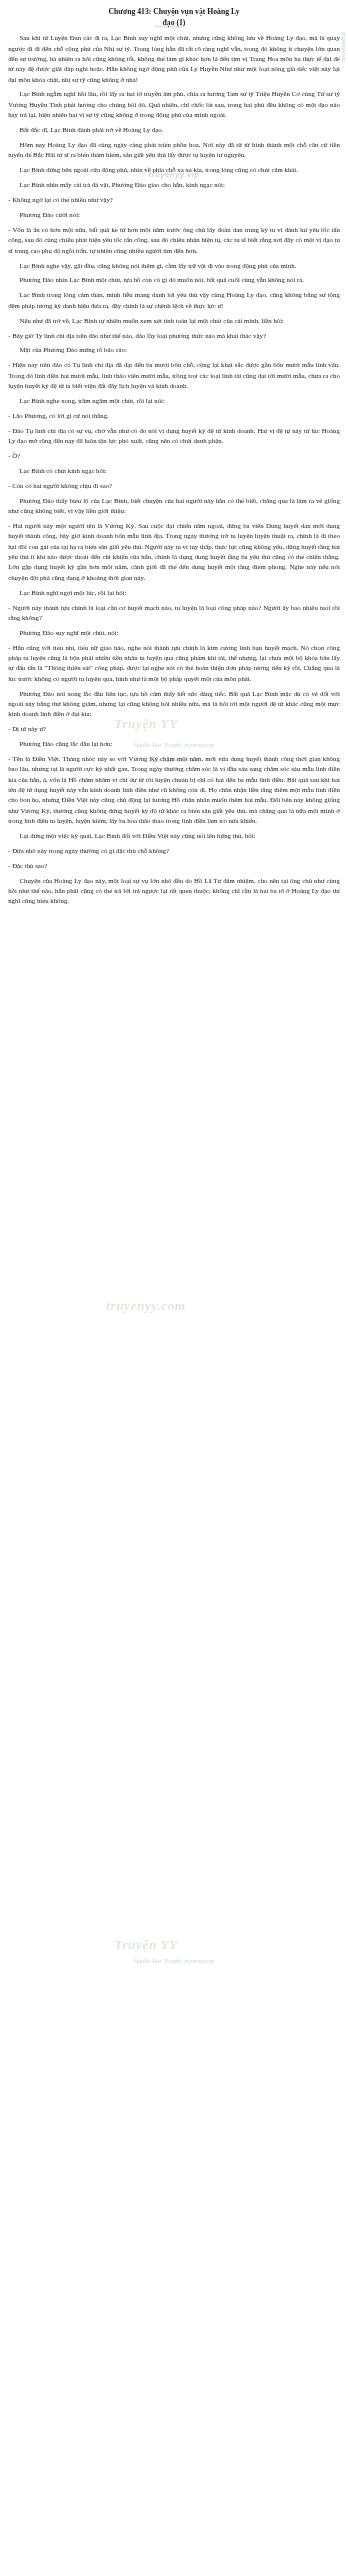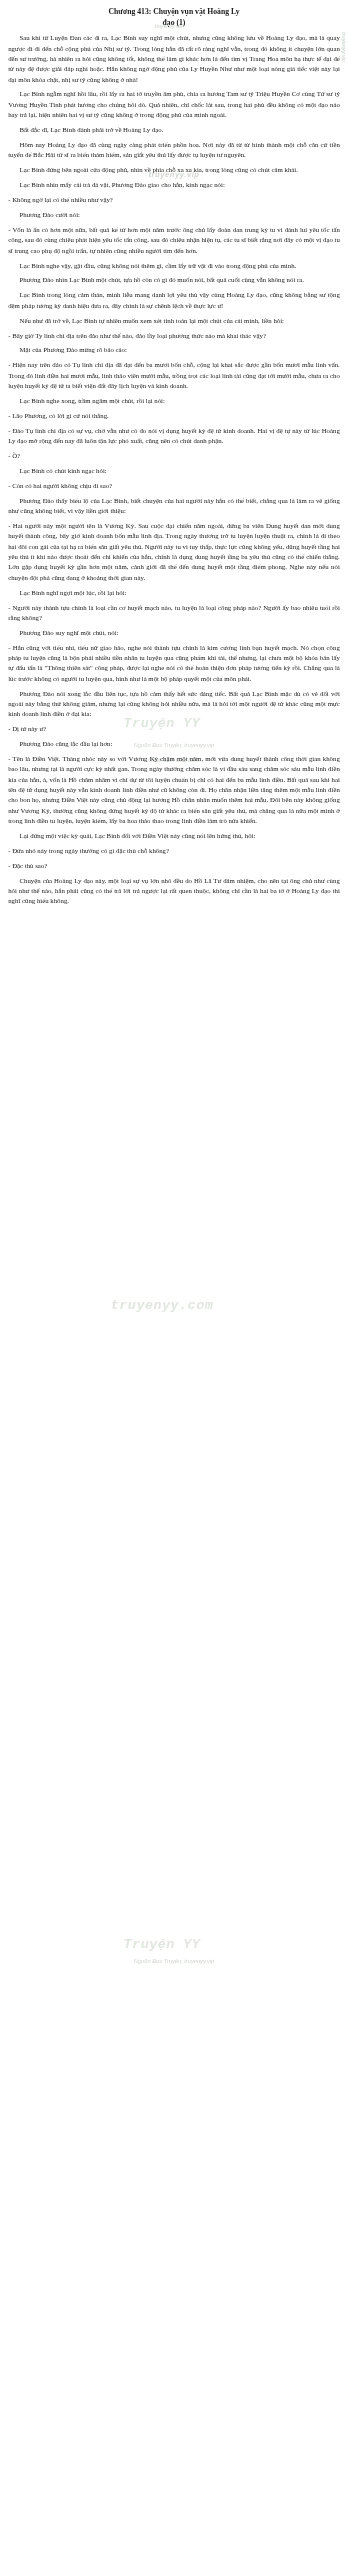--- a/index.html
+++ b/index.html
@@ -62,28 +62,27 @@
     font-size: 7.7px;
     letter-spacing: 0.5px;
   }
   .wm-big {
     position: absolute;
     left: 0;
     width: 292px;
     text-align: center;
     pointer-events: none;
     user-select: none;
-    font-family: Liberation Mono, monospace;
+    font-family: Liberation Serif, serif;
     font-weight: bold;
     font-style: italic;
     font-size: 13.4px;
     color: rgba(150, 175, 145, 0.30);
     letter-spacing: 0.5px;
     white-space: nowrap;
-    margin-left: 16px;
   }
   .wm-small {
     position: absolute;
     left: 0;
     width: 348px;
     text-align: center;
     pointer-events: none;
     user-select: none;
     font-family: "Liberation Sans", sans-serif;
     font-style: italic;

